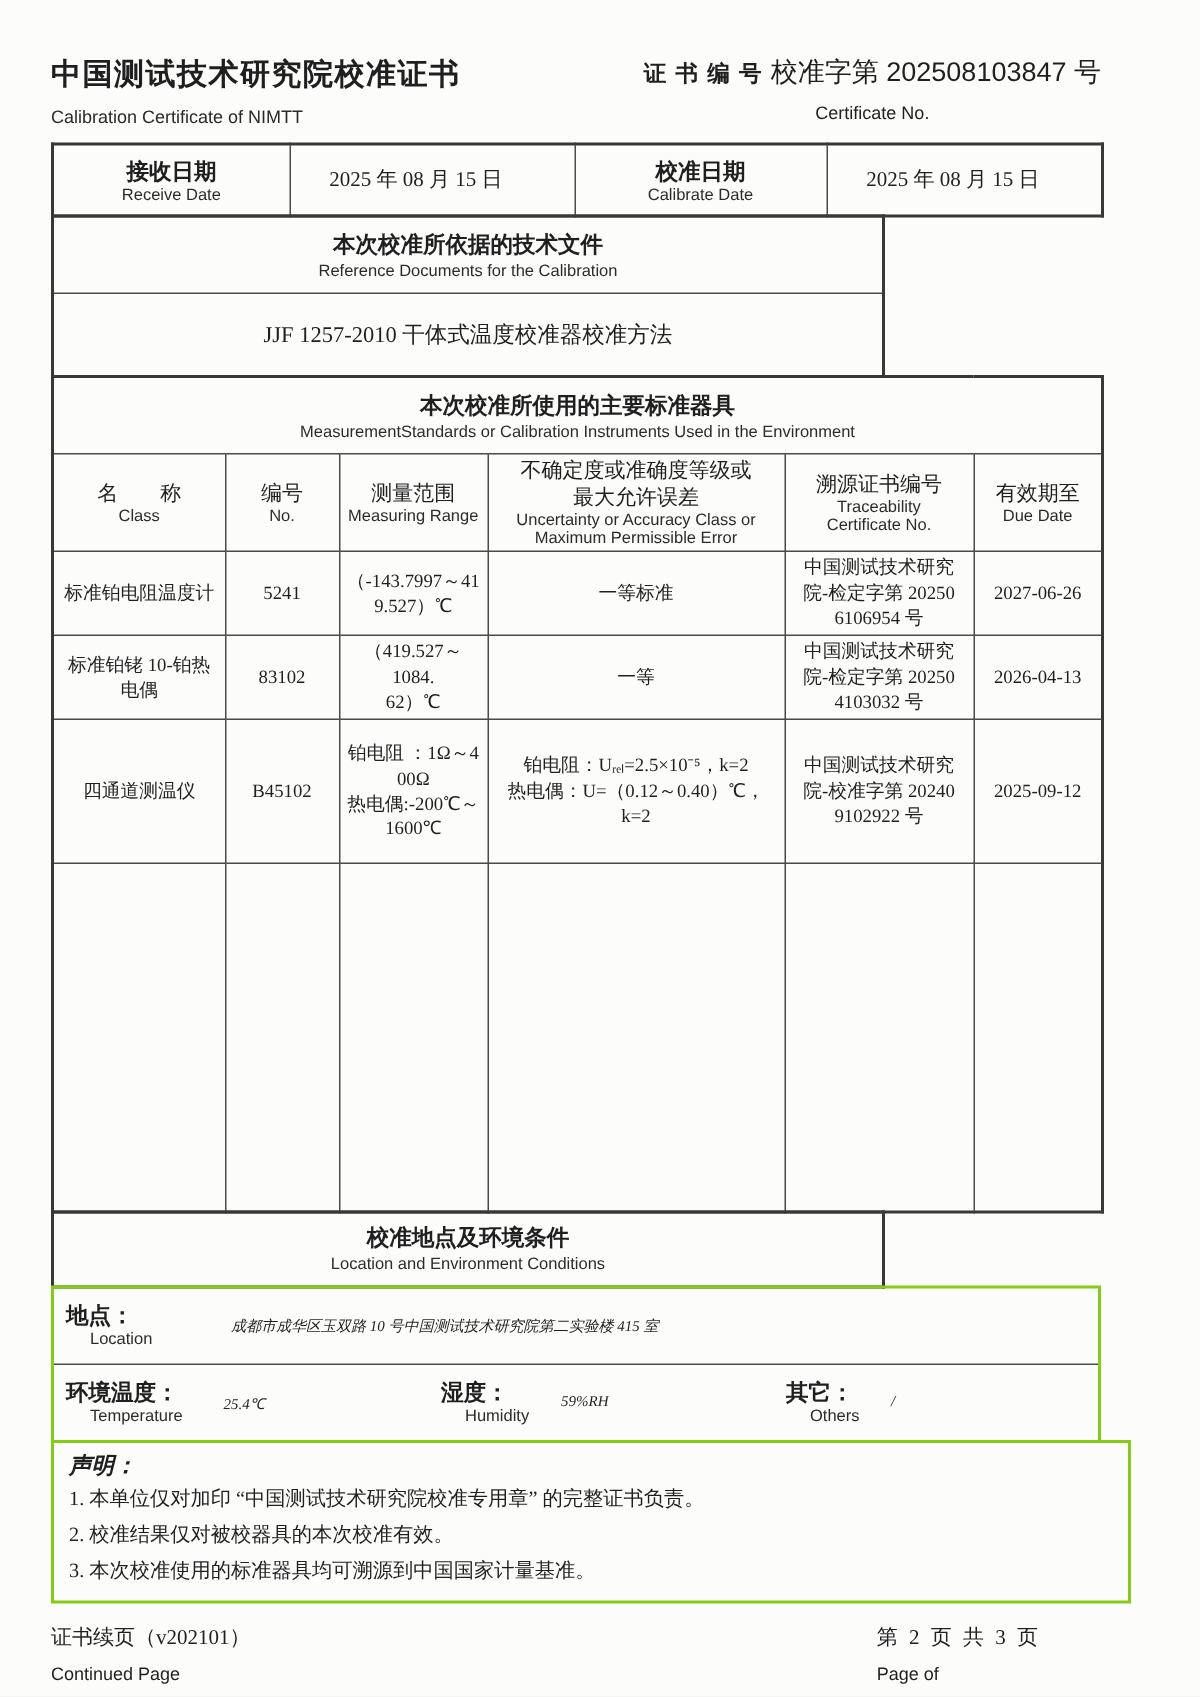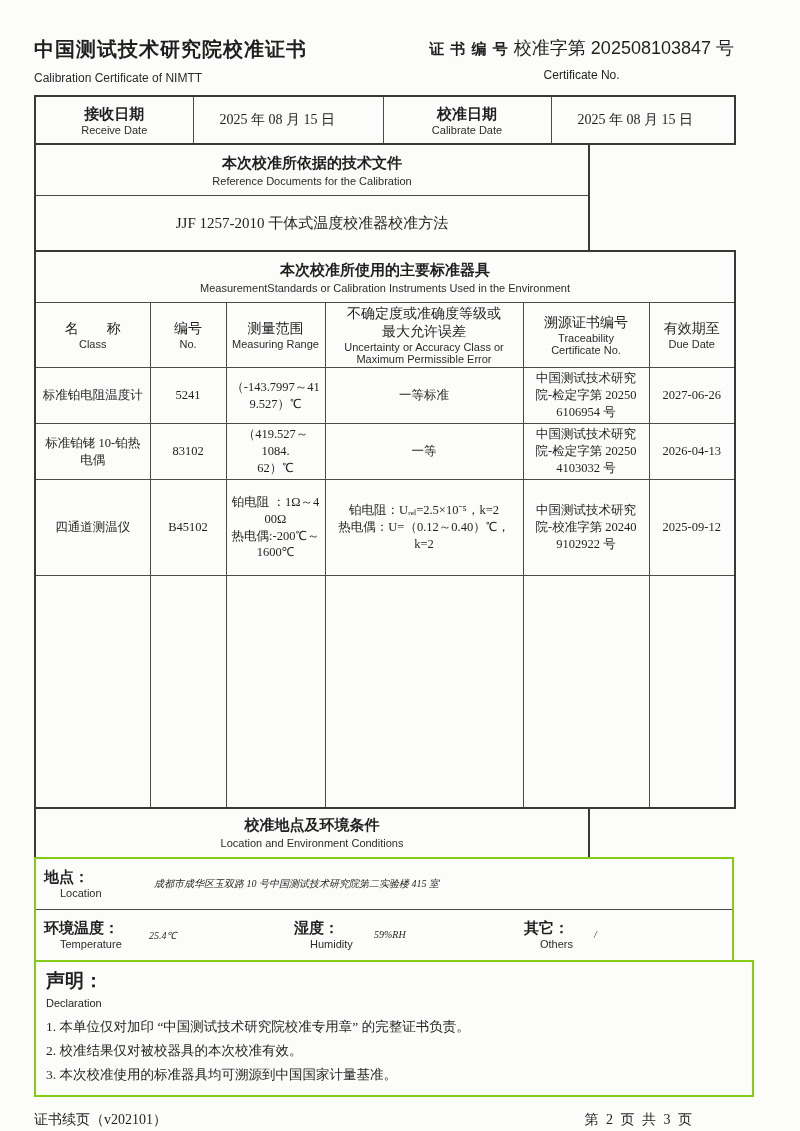--- a/index.html
+++ b/index.html
@@ -68,21 +68,21 @@
   }
   .loc-row{display:flex;align-items:center;height:50px;border-bottom:1px solid #4a4a4a;}
   .env-row{display:flex;align-items:center;height:50px;}
   .pair{display:flex;align-items:center;}
   .lab{padding-left:8px;}
   .lab .cn-b{display:block;}
   .lab .en-s{display:block;margin-left:16px;}
   .pval{font-family:"Liberation Serif",serif;font-size:10px;font-style:italic;}
   
   .decl{padding:6px 10px 8px 10px;}
-  .decl-title{font-size:19px;font-weight:bold;}
+  .decl-title{font-size:15px;font-weight:bold;font-style:italic;}
   .decl-en{font-size:11px;margin:3px 0 6px 0;}
   .decl-item{font-family:"Liberation Serif",serif;font-size:13.5px;line-height:1.8;}
   
   .page-footer{
     display:flex;justify-content:space-between;
     margin-top:14px;width:660px;
   }
   .pf-cn{font-size:14px;font-family:"Liberation Serif",serif;}
   .pf-en{font-size:12px;margin-top:8px;font-family:"Liberation Sans",sans-serif;}
   .pf-right .pf-cn{letter-spacing:2px;}
@@ -277,21 +277,20 @@
             <span class="cn-b">其它：</span>
             <span class="en-s">Others</span>
           </div>
           <div class="pval">/</div>
         </div>
       </div>
     </div>
 
     <div class="box decl">
       <div class="decl-title">声明：</div>
-      <div class="decl-en">Declaration</div>
       <div class="decl-item">1. 本单位仅对加印 “中国测试技术研究院校准专用章” 的完整证书负责。</div>
       <div class="decl-item">2. 校准结果仅对被校器具的本次校准有效。</div>
       <div class="decl-item">3. 本次校准使用的标准器具均可溯源到中国国家计量基准。</div>
     </div>
 
     <div class="page-footer">
       <div class="pf-left">
         <div class="pf-cn">证书续页（v202101）</div>
         <div class="pf-en">Continued Page</div>
       </div>

